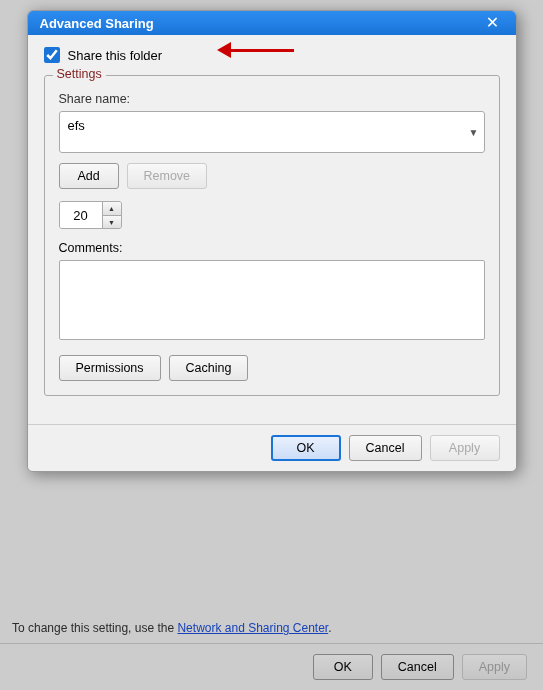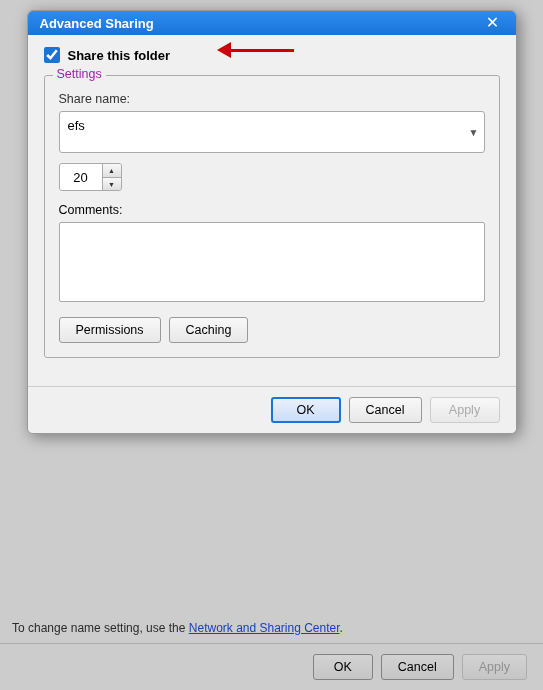--- a/index.html
+++ b/index.html
@@ -105,21 +105,21 @@
 
     .checkbox-row input[type="checkbox"] {
       width: 16px;
       height: 16px;
       accent-color: #1a74d8;
       cursor: pointer;
     }
 
     .checkbox-label {
       font-size: 13px;
-      font-weight: 700;
+      font-weight: 400;
     }
 
     
     .red-arrow {
       position: absolute;
       left: 170px;
       top: -2px;
       display: flex;
       align-items: center;
     }
@@ -144,21 +144,21 @@
       margin-bottom: 14px;
     }
 
     .group-label {
       position: absolute;
       top: -9px;
       left: 8px;
       background: #f0f0f0;
       padding: 0 4px;
       font-size: 12.5px;
-      color: #a21caf;
+      color: #7f1d1d;
     }
 
     
     .field-label {
       font-size: 12.5px;
       color: #333;
       margin-bottom: 5px;
       margin-top: 4px;
     }
 
@@ -342,21 +342,21 @@
       color: #1d4ed8;
       text-decoration: underline;
       cursor: pointer;
     }
   </style>
 </head>
 <body>
 
 <div class="bg-window">
   <div class="bg-info-text">
-    <span>To change name setting, use the </span><a>Network and Sharing Center</a><span>.</span>
+    <span>To change this setting, use the </span><a>Network and Sharing Center</a><span>.</span>
   </div>
   <div class="bg-footer">
     <button class="btn">OK</button>
     <button class="btn">Cancel</button>
     <button class="btn disabled">Apply</button>
   </div>
 </div>
 
 <div class="dialog-overlay">
   <div class="dialog">
@@ -388,20 +388,24 @@
         
         
         <div class="share-name-wrapper">
           <select class="share-name-select-elem">
             <option>efs</option>
           </select>
           <span class="dropdown-arrow">▼</span>
         </div>
 
         
+        <div class="btn-row">
+          <button class="btn">Add</button>
+          <button class="btn disabled">Remove</button>
+        </div>
 
         
         <div class="limit-row">
           <div class="spinner-wrapper">
             <input type="text" class="spinner-input" value="20" style="">
             <div class="spinner-buttons">
               <button class="spinner-btn">▲</button>
               <button class="spinner-btn">▼</button>
             </div>
           </div>

